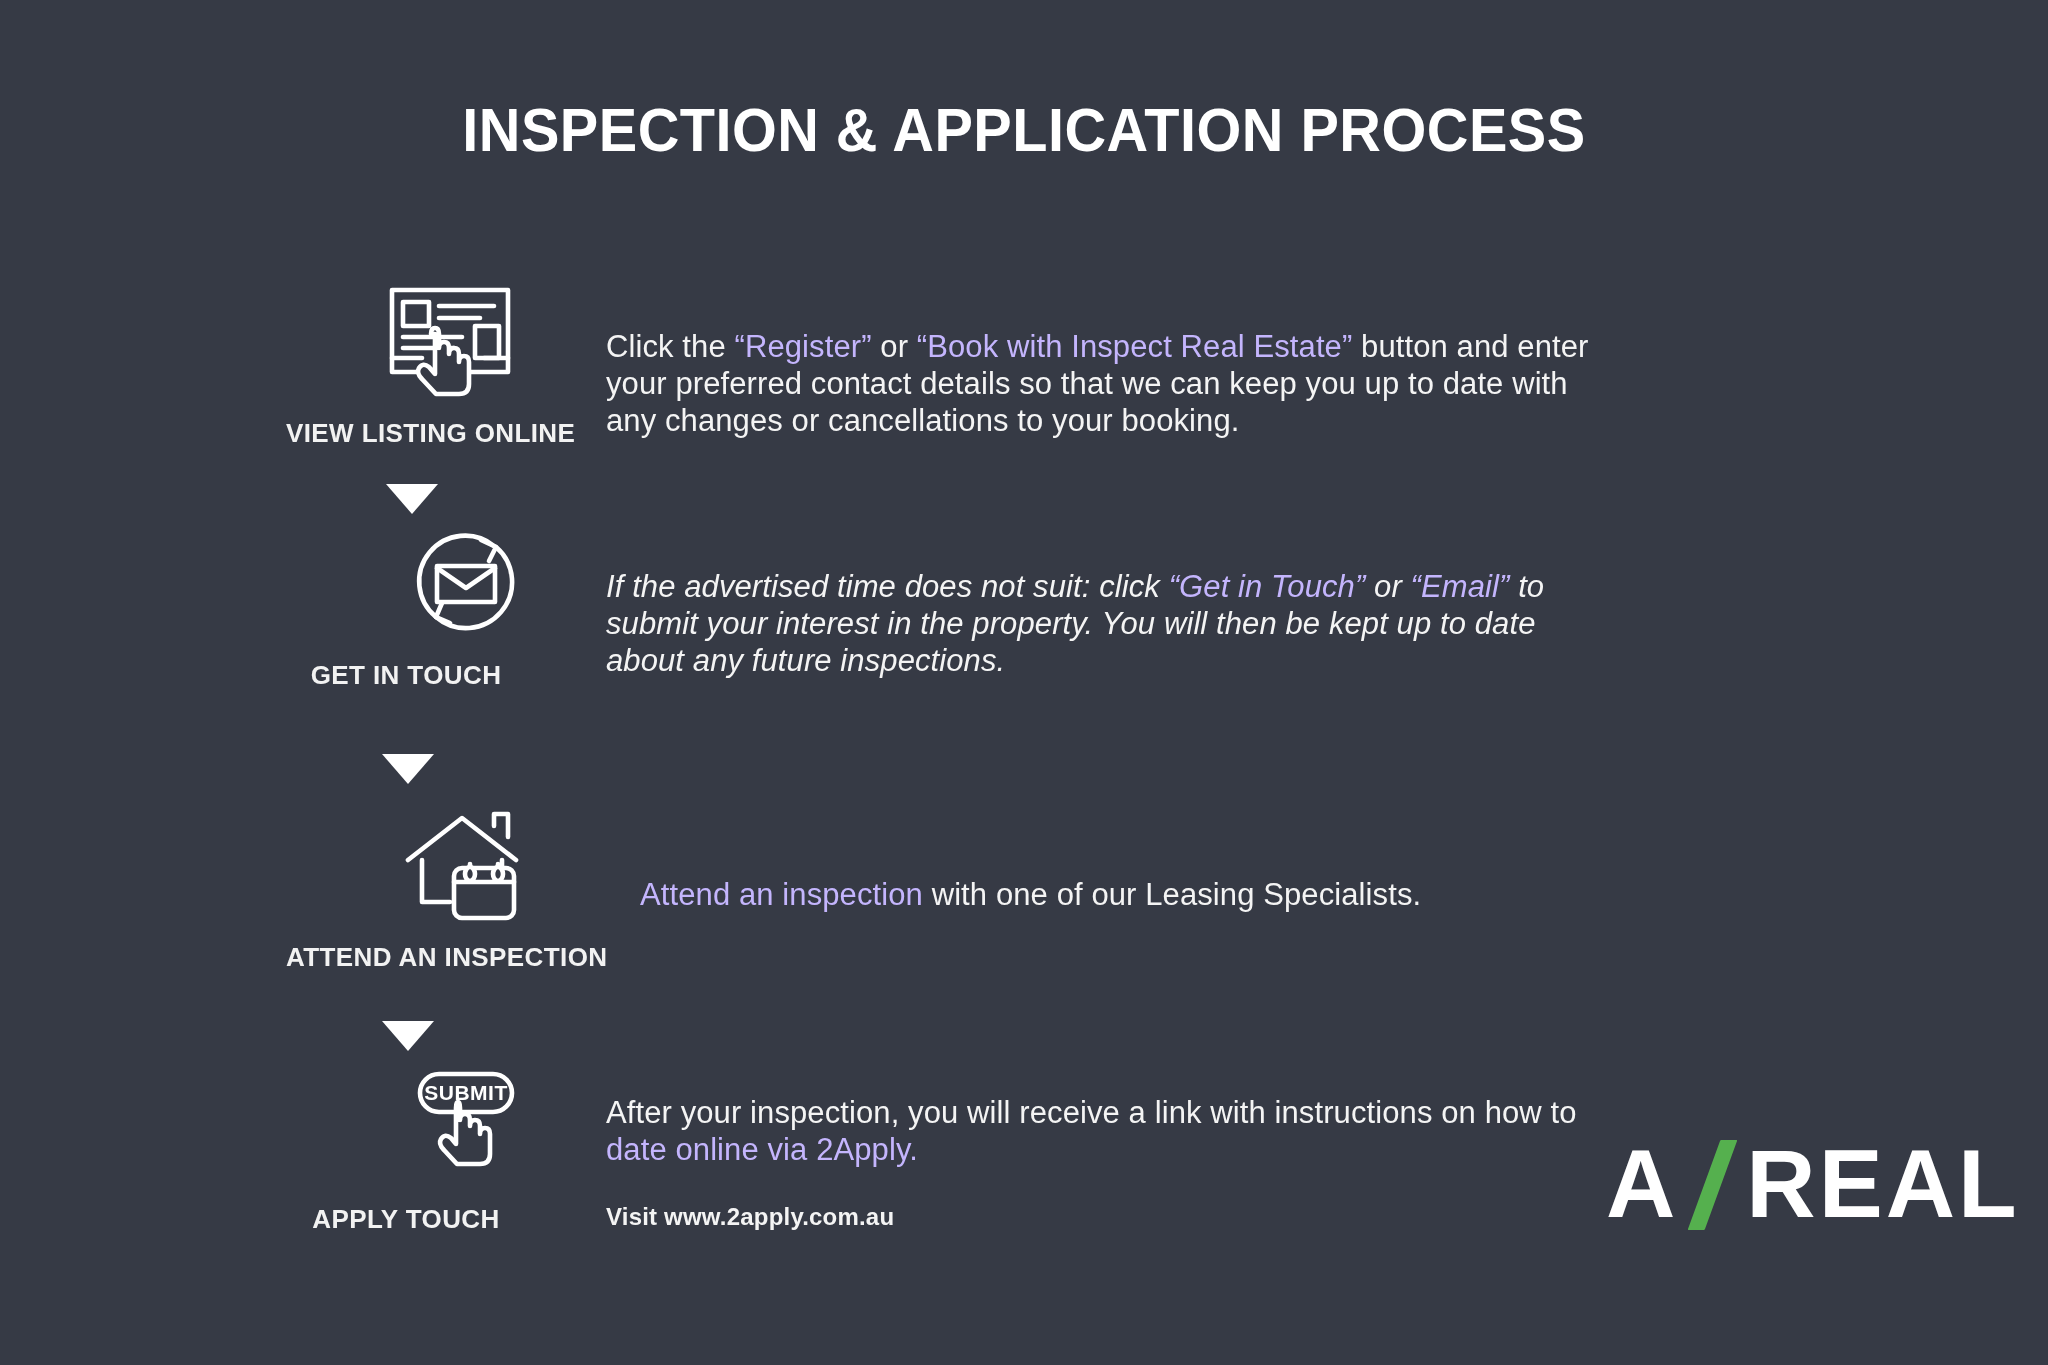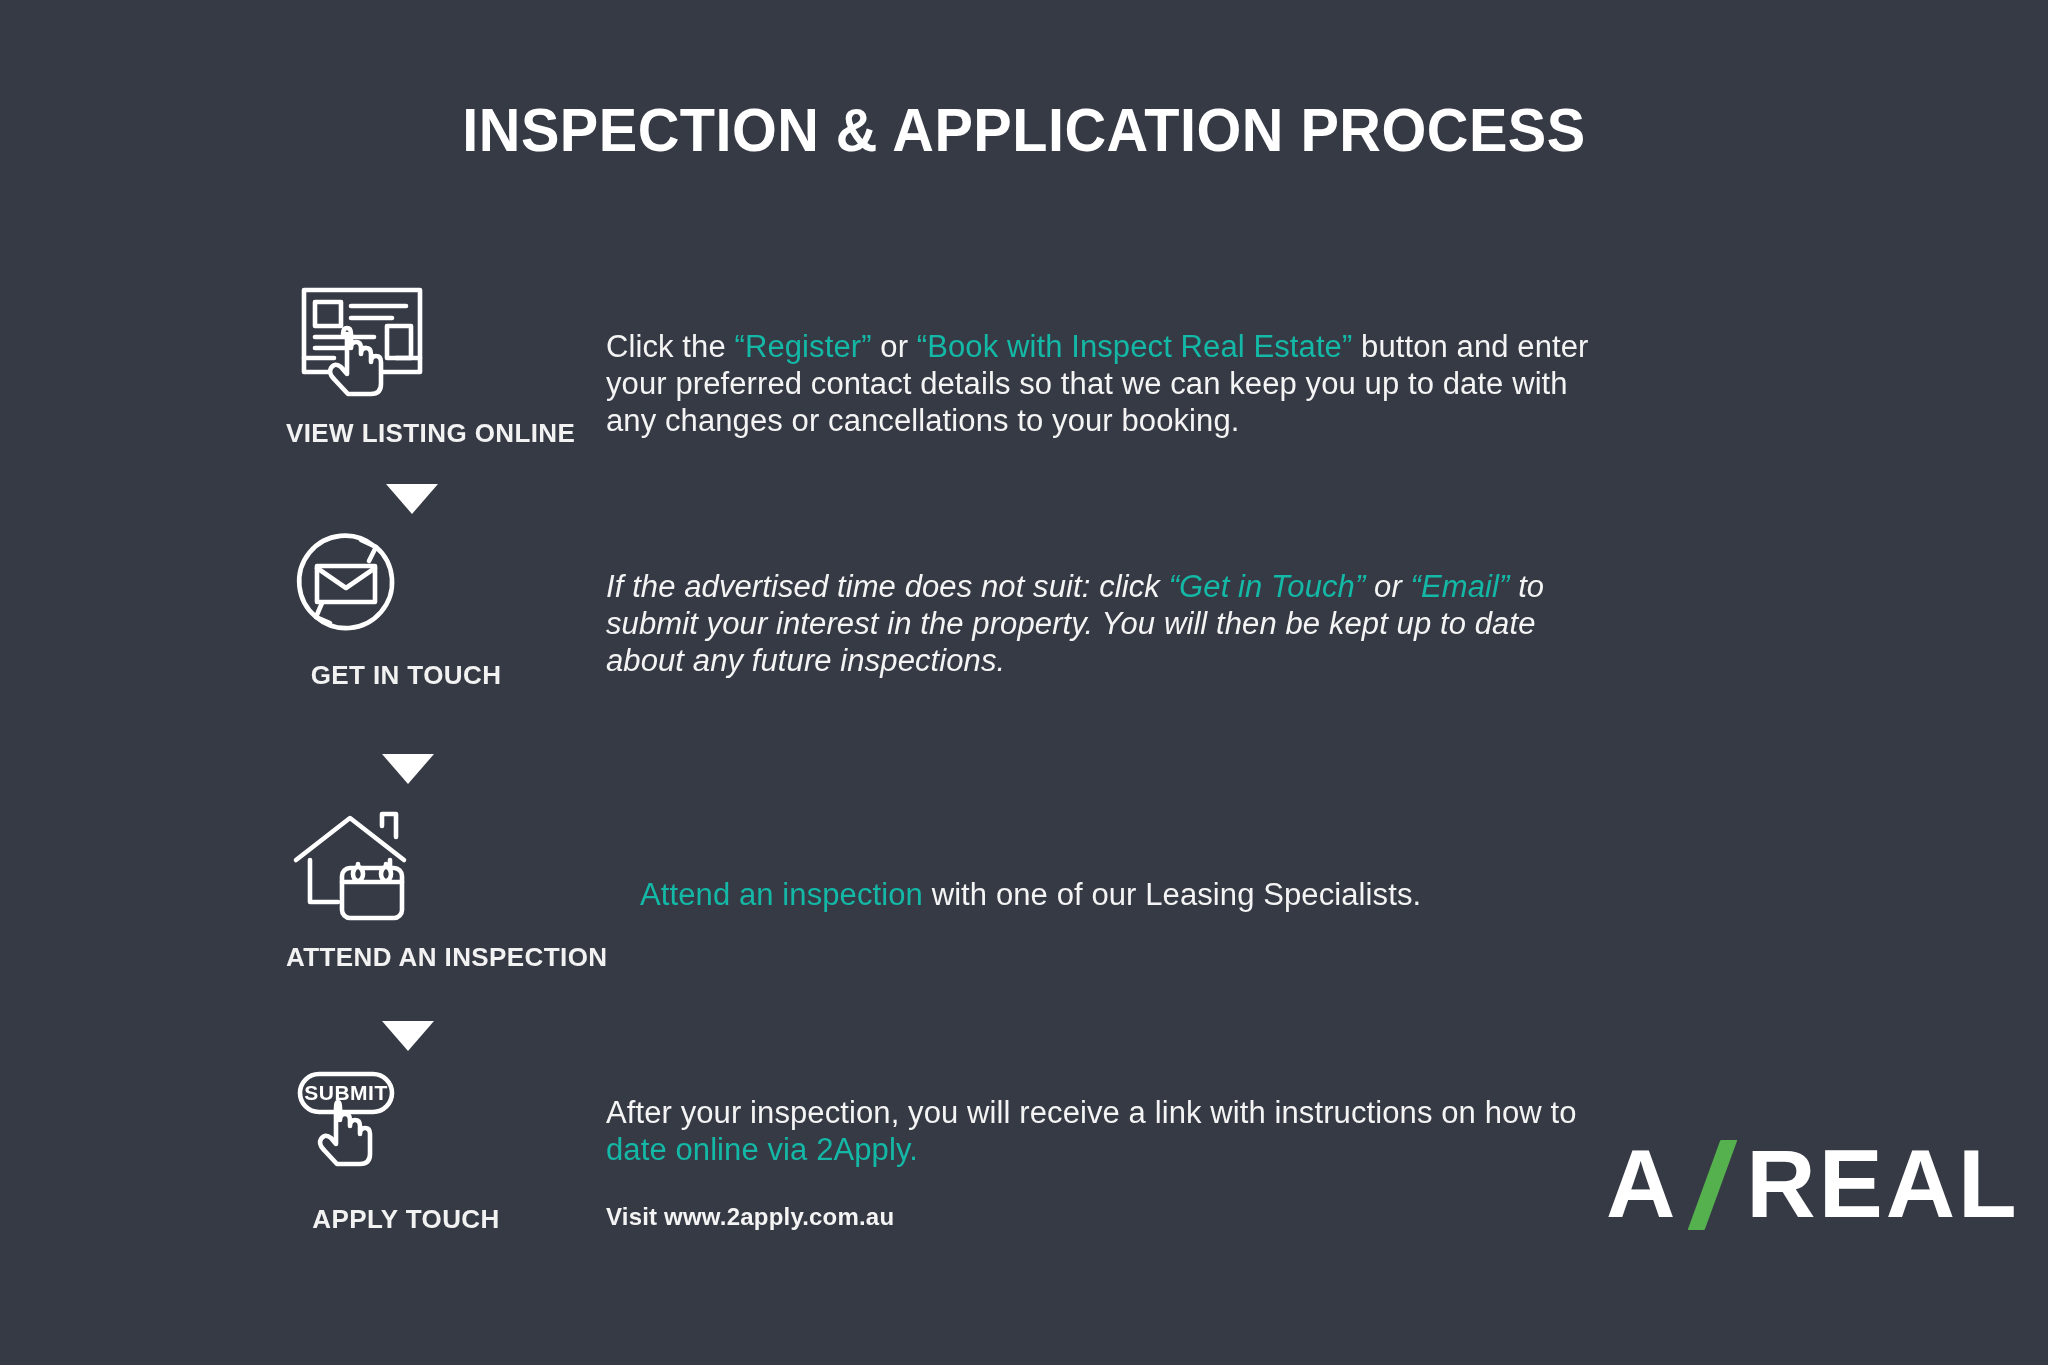--- a/index.html
+++ b/index.html
@@ -41,21 +41,21 @@
     position:absolute;
     left:286px;
     width:240px;
     text-align:center;
   }
 
   .icon-box {
     height:116px;
     display:flex;
     align-items:flex-end;
-    justify-content:flex-start;
+    justify-content:flex-end;
   }
 
   .icon-label {
     margin-top:20px;
     color:#f2f2f2;
     font-size:26px;
     font-weight:bold;
     letter-spacing:0.4px;
     white-space:nowrap;
   }
@@ -63,21 +63,21 @@
   .text-col {
     position:absolute;
     left:606px;
     width:1010px;
     color:#f4f4f4;
     font-family:"Liberation Sans Narrow","Liberation Sans",sans-serif;
     font-size:31px;
     line-height:37px;
     letter-spacing:0.1px;
   }
-  .text-col .g { color:#14b8a6; }
+  .text-col .g { color:#c4b5fd; }
 
   .visit {
     margin-top:30px;
     font-size:24px;
     font-weight:bold;
     letter-spacing:0.2px;
     font-family:"Liberation Sans Narrow","Liberation Sans",sans-serif;
     color:#f4f4f4;
   }
 

